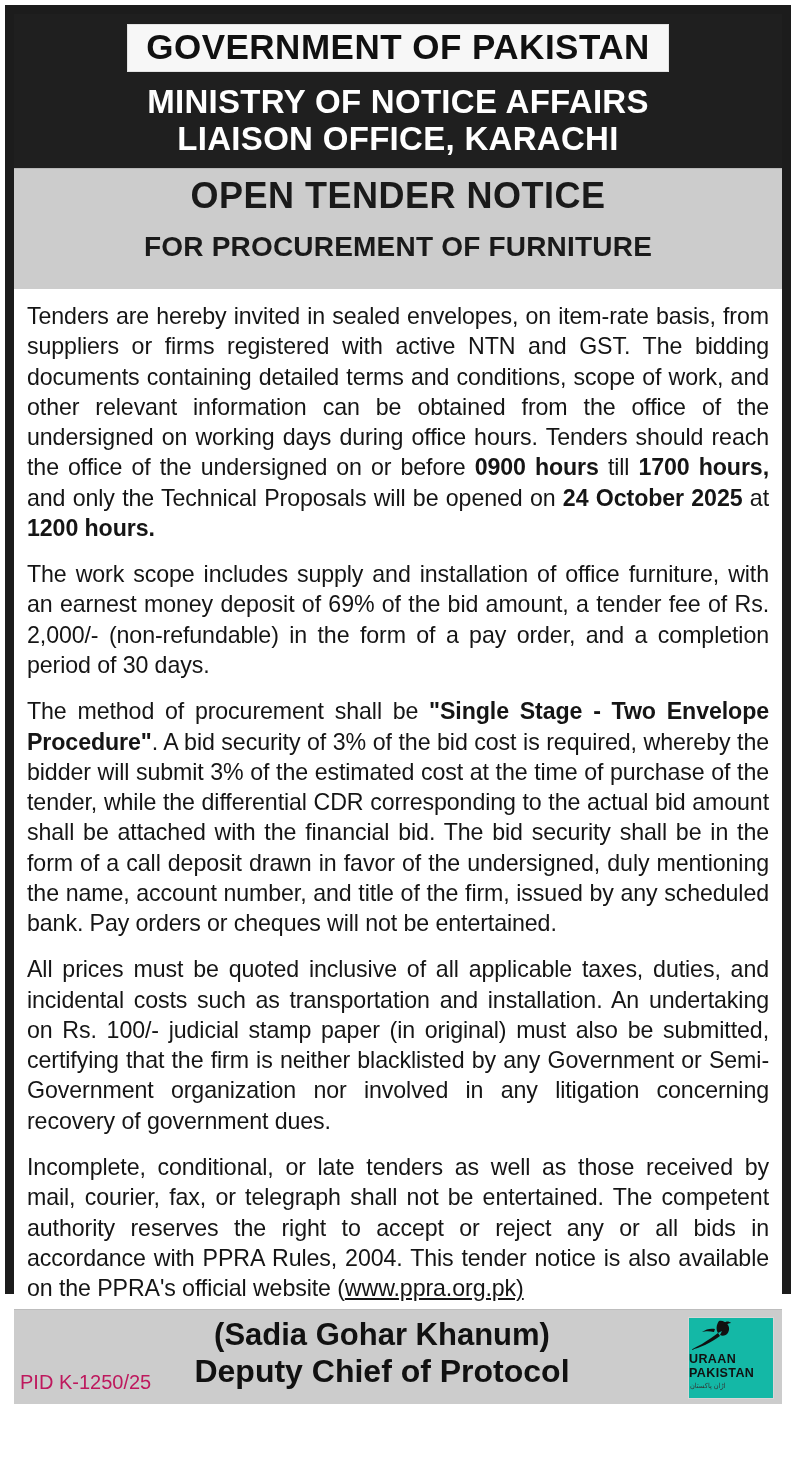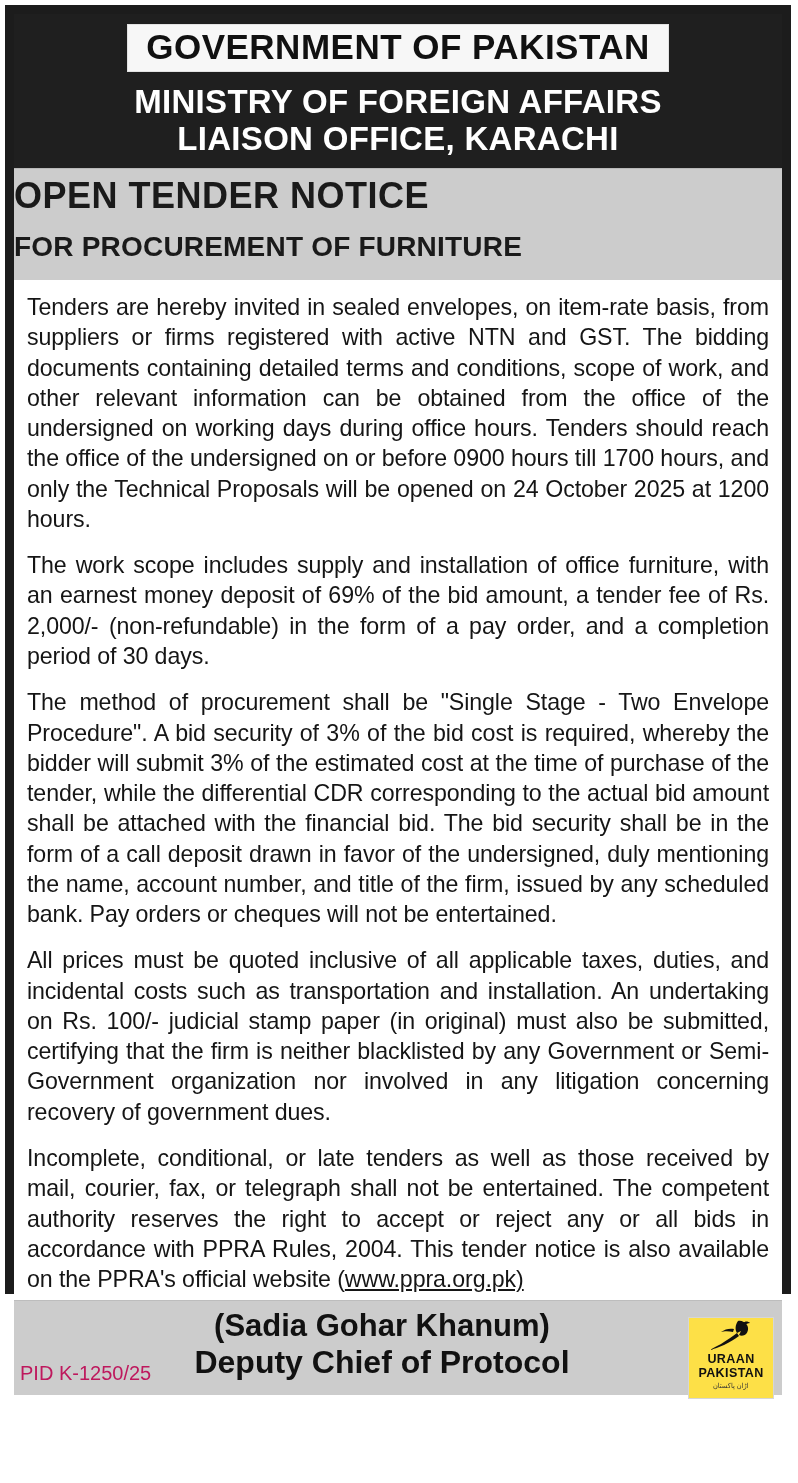--- a/index.html
+++ b/index.html
@@ -63,22 +63,22 @@
     font-weight: bold;
     font-size: 33px;
     line-height: 1.12;
     letter-spacing: 0.3px;
     white-space: nowrap;
   }
 
   
   .title-band {
     background: #cccccc;
-    text-align: left;
-    padding: 7px 0 17px 0;
+    text-align: center;
+    padding: 7px 0 26px 0;
     flex: 0 0 auto;
     border-top: 1px solid #b8b8b8;
   }
   .title-main {
     color: #1a1a1a;
     font-weight: bold;
     font-size: 36px;
     line-height: 1.1;
     letter-spacing: 0.5px;
     white-space: nowrap;
@@ -103,21 +103,21 @@
   .para {
     color: #151515;
     font-size: 23.2px;
     line-height: 1.305;
     text-align: justify;
     text-justify: inter-word;
     margin: 0 0 16px 0;
     letter-spacing: -0.1px;
   }
   .para:last-child { margin-bottom: 2px; }
-  .para b { font-weight: normal; }
+  .para b { font-weight: bold; }
   .url { text-decoration: underline; }
 
   
   .footer {
     background: #cccccc;
     flex: 0 0 auto;
     height: 94px;
     position: relative;
     border-top: 1px solid #bdbdbd;
   }
@@ -150,29 +150,29 @@
     font-weight: bold;
     color: #111111;
     line-height: 1.15;
     white-space: nowrap;
   }
 
   
   .logo {
     position: absolute;
     right: 8px;
-    top: 16px;
+    top: 7px;
     width: 86px;
     height: 82px;
-    background: #fde047;
+    background: #14b8a6;
     border: 1px solid #d6d6d6;
     box-sizing: border-box;
     display: flex;
     flex-direction: column;
-    align-items: center;
+    align-items: flex-start;
     justify-content: flex-start;
     padding-top: 2px;
     overflow: hidden;
   }
   .logo-bird {
     width: 46px;
     height: 32px;
     display: block;
   }
   .logo-l1, .logo-l2 {
@@ -193,21 +193,21 @@
     transform: scaleX(0.95);
   }
 </style>
 </head>
 <body>
 
 <div class="ad">
 
   <div class="masthead">
     <div class="gov-box">GOVERNMENT OF PAKISTAN</div>
-    <div class="ministry">MINISTRY OF FOREIGN AFFAIRS</div>
+    <div class="ministry">MINISTRY OF NOTICE AFFAIRS</div>
     <div class="liaison">LIAISON OFFICE, KARACHI</div>
   </div>
 
   <div class="title-band">
     <div class="title-main">OPEN TENDER NOTICE</div>
     <div class="title-sub">FOR PROCUREMENT OF FURNITURE</div>
   </div>
 
   <div class="body-area">
 

